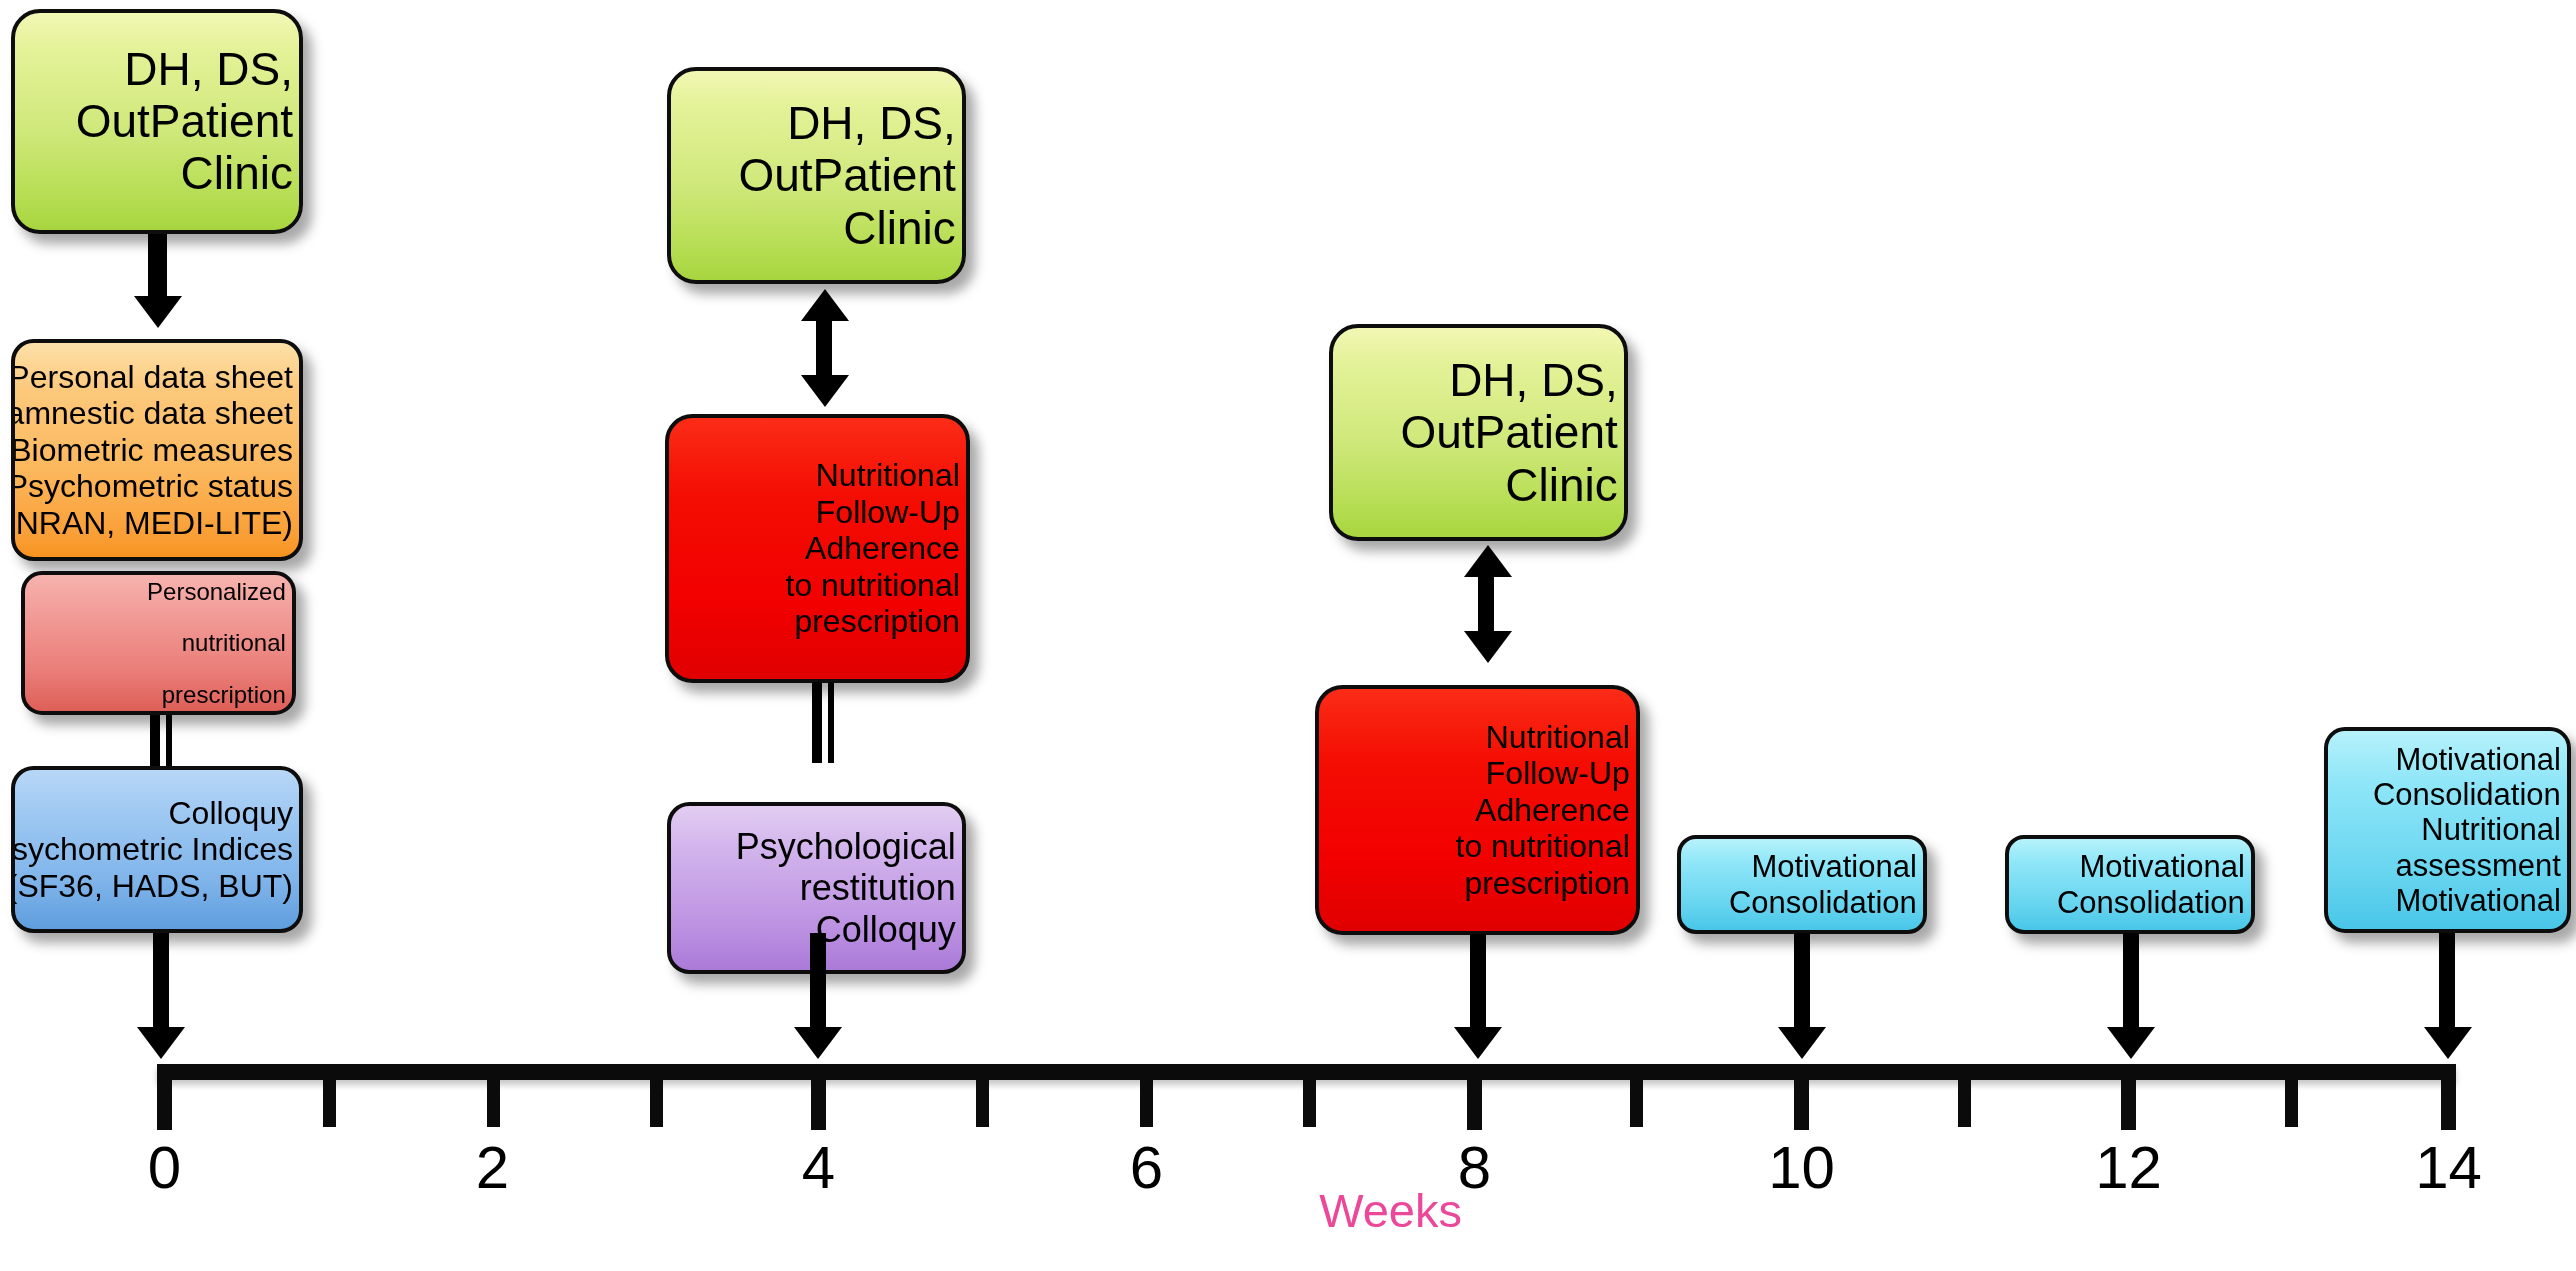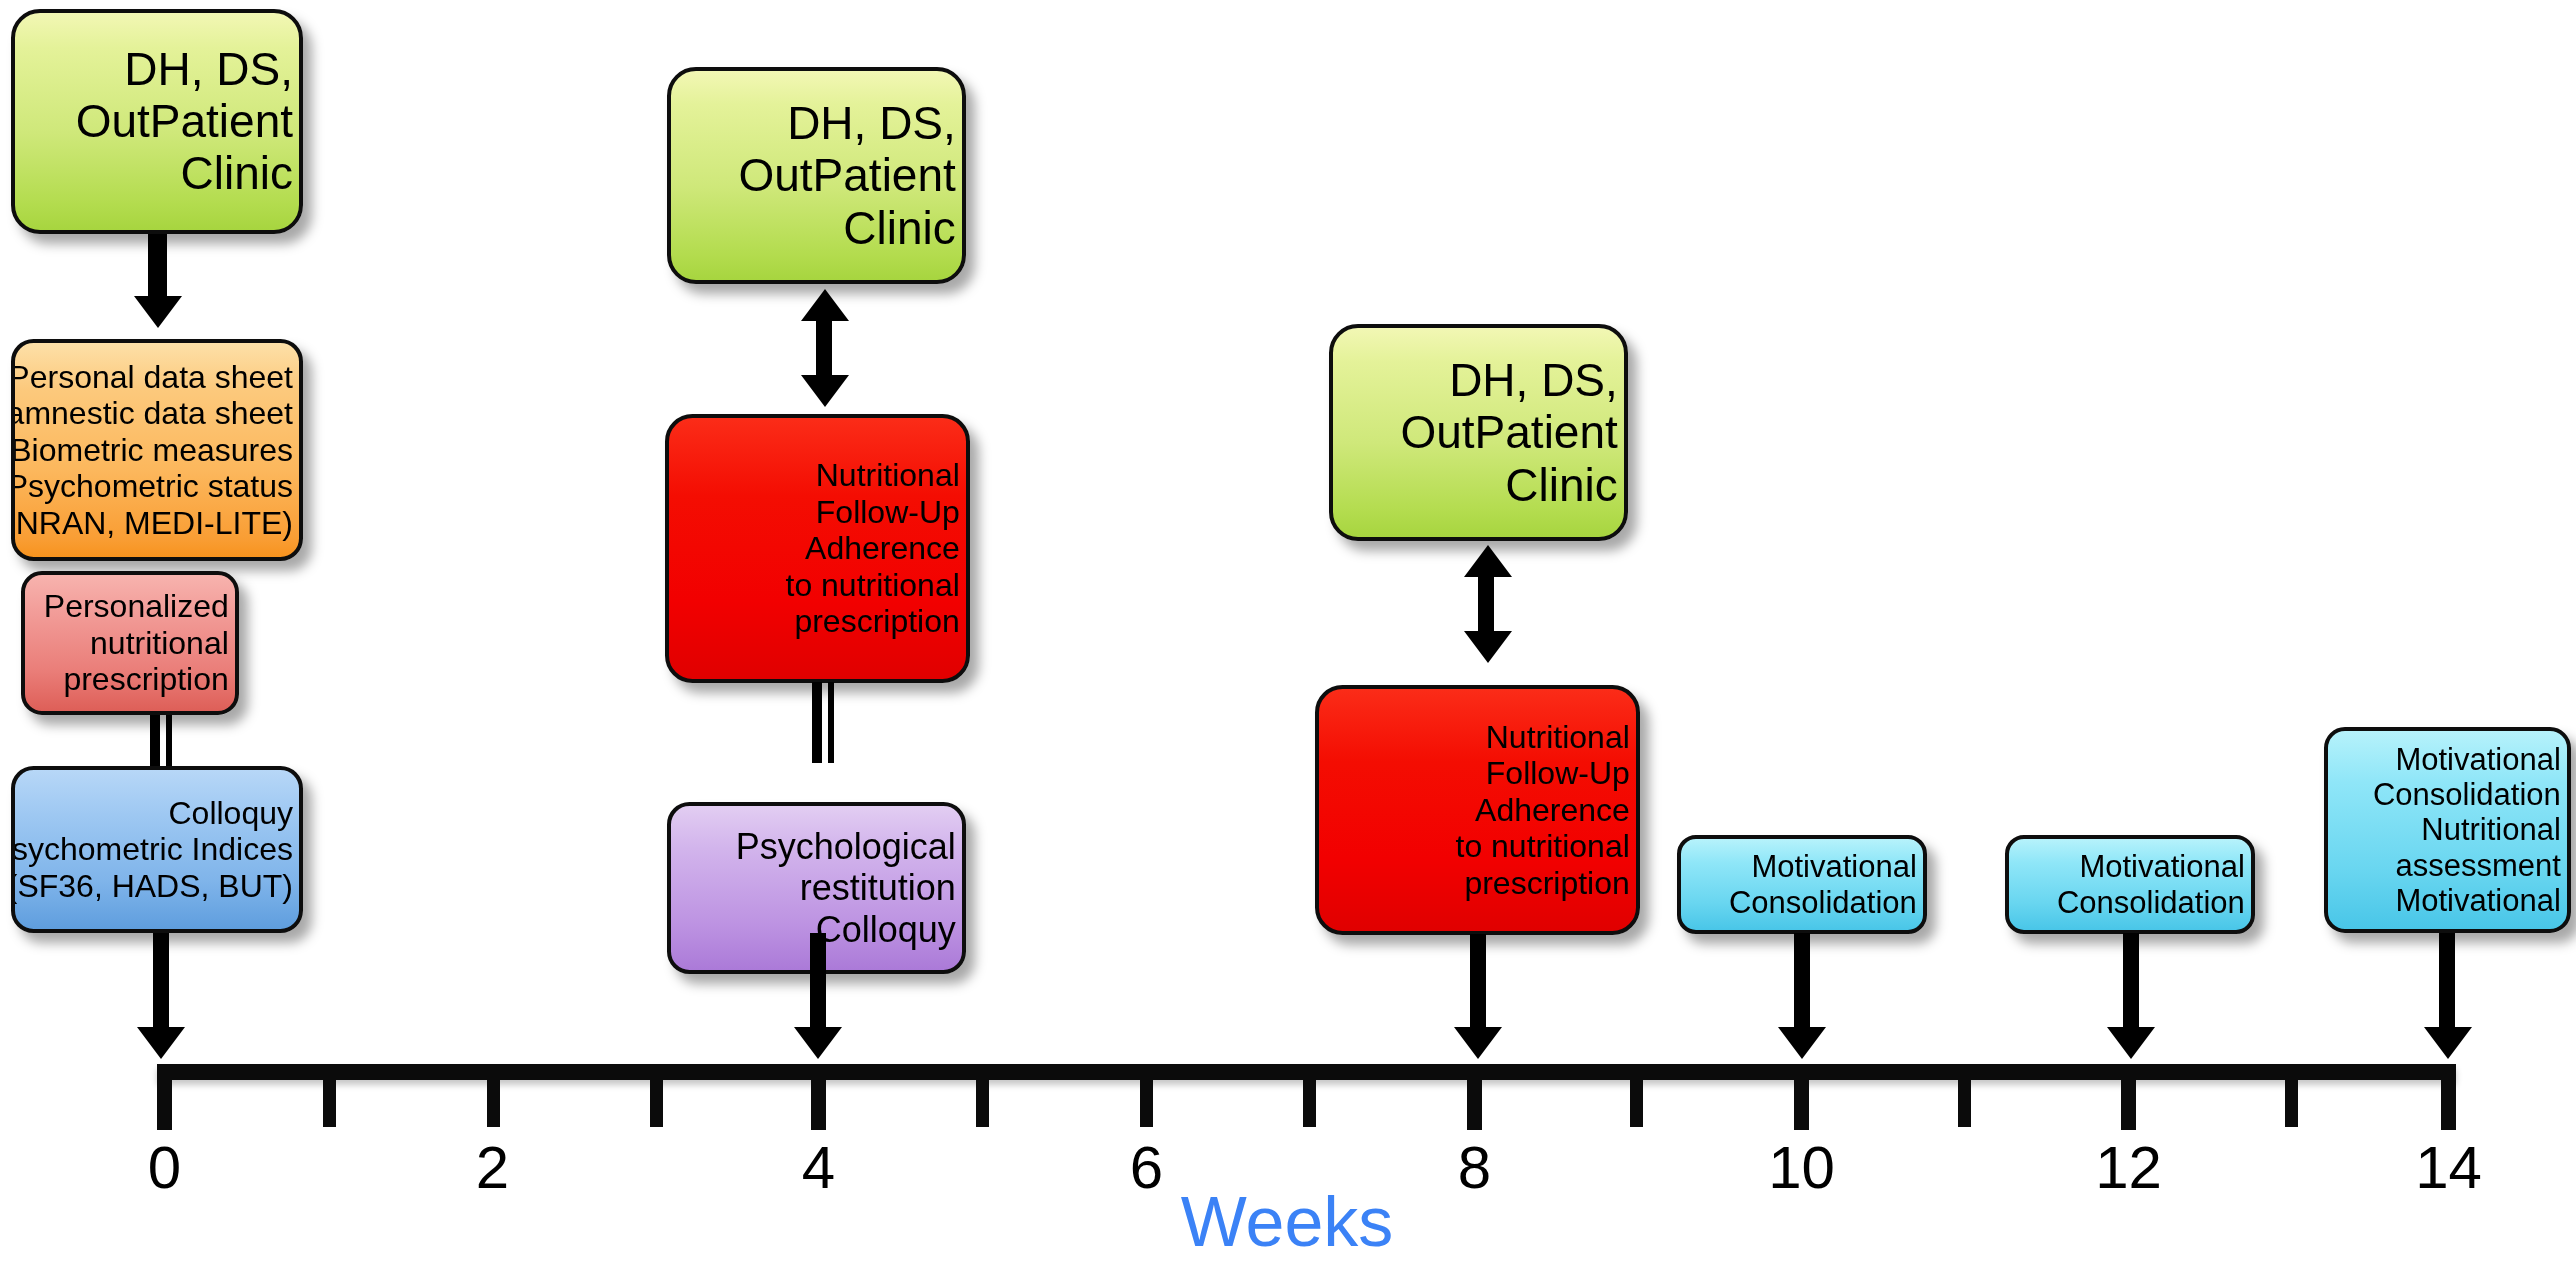--- a/index.html
+++ b/index.html
@@ -79,24 +79,24 @@
   .tick-label{
     position:absolute;
     font-size:60px;
     line-height:1;
     text-align:center;
     color:#000;
     font-weight:400;
   }
   #weeks-label{
     position:absolute;
-    font-size:70px;
+    font-size:47px;
     line-height:1;
-    text-align:center;
-    color:#3b82f6;
+    text-align:right;
+    color:#ec4899;
   }
 </style>
 </head>
 <body>
 
 <div id="stage">
 
   <div class="node green" style="left:11.2px;top:8.7px;width:292px;height:225px;font-size:46px;">
     <span class="ln">DH, DS,</span>
     <span class="ln">OutPatient</span>
@@ -107,21 +107,21 @@
   <div class="arrowhead down" style="left:134px;top:296px;"></div>
 
   <div class="node orange" style="left:11.2px;top:339px;width:292px;height:222px;font-size:32px;border-radius:22.5px;">
     <span class="ln">Personal data sheet</span>
     <span class="ln">Anamnestic data sheet</span>
     <span class="ln">Biometric measures</span>
     <span class="ln">Psychometric status</span>
     <span class="ln">(INRAN, MEDI-LITE)</span>
   </div>
 
-  <div class="node pink" style="left:21px;top:571px;width:218px;height:144px;font-size:32px;border-radius:21px;">
+  <div class="node pink" style="left:21px;top:571px;width:275px;height:144px;font-size:24px;border-radius:21px;gap:24px;">
     <span class="ln">Personalized</span>
     <span class="ln">nutritional</span>
     <span class="ln">prescription</span>
   </div>
 
   <div class="conn" style="left:150px;top:715px;width:10px;height:54px;"></div>
   <div class="conn" style="left:166px;top:715px;width:6.2px;height:54px;"></div>
 
   <div class="node blue" style="left:11.2px;top:766px;width:292px;height:167px;font-size:32px;border-radius:22.5px;">
     <span class="ln">Colloquy</span>

